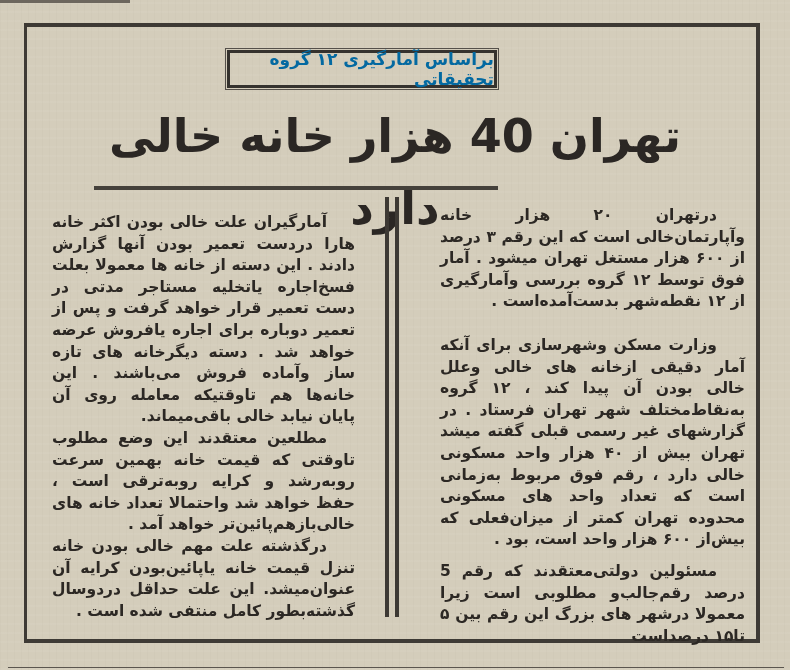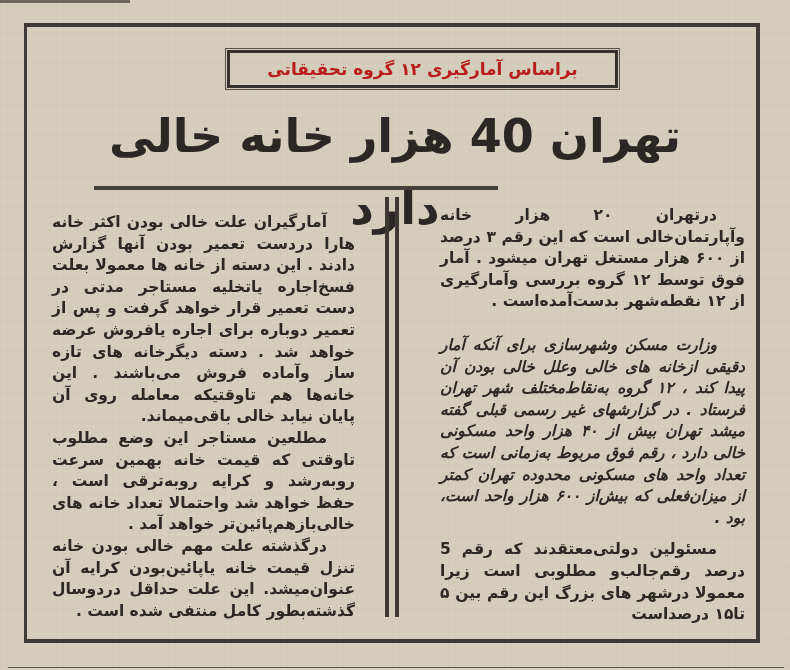--- a/index.html
+++ b/index.html
@@ -40,33 +40,33 @@
       border-top: 4px solid #3e3a35;
       border-right: 4px solid #3e3a35;
       border-bottom: 4px solid #3e3a35;
       border-left: 3px solid #3e3a35;
       box-sizing: border-box;
     }
     .kicker-box {
       position: absolute;
       left: 227px;
       top: 50px;
-      width: 391px;
+      width: 270px;
       height: 38px;
       border: 3px solid #35322e;
       box-sizing: border-box;
       outline: 1px solid #55504a;
       outline-offset: 1px;
       display: flex;
       align-items: center;
       justify-content: center;
       direction: rtl;
       font-size: 17px;
       font-weight: bold;
-      color: #b91c1c;
+      color: #0369a1;
       letter-spacing: 0.5px;
     }
     .headline {
       position: absolute;
       left: 60px;
       top: 100px;
       width: 670px;
       height: 72px;
       direction: rtl;
       text-align: center;
@@ -119,21 +119,21 @@
       left: 423px;
       top: 205px;
       width: 305px;
       margin-left: 17px;
     }
     .column.left-col {
       left: 52px;
       top: 212px;
       width: 303px;
     }
-    .gap-lg { margin-top: 22px !important; font-style: italic; }
+    .gap-lg { margin-top: 22px !important; }
     .gap-sm { margin-top: 10px !important; }
     .gap-none { margin-top: 0 !important; }
     .bottom-rule {
       position: absolute;
       left: 8px;
       top: 667px;
       width: 776px;
       height: 1px;
       background: #5a554e;
     }
@@ -160,17 +160,17 @@
 </div>
 
 <div class="column right-col">
   <p>درتهران ۲۰ هزار خانه وآپارتمان‌خالی است که این رقم ۳ درصد از ۶۰۰ هزار مستغل تهران میشود . آمار فوق توسط ۱۲ گروه بررسی وآمارگیری از ۱۲ نقطه‌شهر بدست‌آمده‌است .</p>
   <p class="gap-lg">وزارت مسکن وشهرسازی برای آنکه آمار دقیقی ازخانه های خالی وعلل خالی بودن آن پیدا کند ، ۱۲ گروه به‌نقاط‌مختلف شهر تهران فرستاد . در گزارشهای غیر رسمی قبلی گفته میشد تهران بیش از ۴۰ هزار واحد مسکونی خالی دارد ، رقم فوق مربوط به‌زمانی است که تعداد واحد های مسکونی محدوده تهران کمتر از میزان‌فعلی که بیش‌از ۶۰۰ هزار واحد است، بود .</p>
   <p class="gap-sm">مسئولین دولتی‌معتقدند که رقم 5 درصد رقم‌جالب‌و مطلوبی است زیرا معمولا درشهر های بزرگ این رقم بین ۵ تا۱۵ درصداست</p>
 </div>
 
 <div class="column left-col">
   <p>آمارگیران علت خالی بودن اکثر خانه هارا دردست تعمیر بودن آنها گزارش دادند . این دسته از خانه ها معمولا بعلت فسخ‌اجاره یاتخلیه مستاجر مدتی در دست تعمیر قرار خواهد گرفت و پس از تعمیر دوباره برای اجاره یافروش عرضه خواهد شد . دسته دیگرخانه های تازه ساز وآماده فروش می‌باشند . این خانه‌ها هم تاوقتیکه معامله روی آن پایان نیابد خالی باقی‌میماند.</p>
-  <p class="gap-none">مطلعین مستاجر این وضع مطلوب تاوقتی که قیمت خانه بهمین سرعت روبه‌رشد و کرایه روبه‌ترقی است ، حفظ خواهد شد واحتمالا تعداد خانه های خالی‌بازهم‌پائین‌تر خواهد آمد .</p>
+  <p class="gap-none">مطلعین معتقدند این وضع مطلوب تاوقتی که قیمت خانه بهمین سرعت روبه‌رشد و کرایه روبه‌ترقی است ، حفظ خواهد شد واحتمالا تعداد خانه های خالی‌بازهم‌پائین‌تر خواهد آمد .</p>
   <p class="gap-none">درگذشته علت مهم خالی بودن خانه تنزل قیمت خانه یاپائین‌بودن کرایه آن عنوان‌میشد. این علت حداقل دردوسال گذشته‌بطور کامل منتفی شده است .</p>
 </div>
 
 <div class="bottom-rule"></div>
 
 </body></html>

